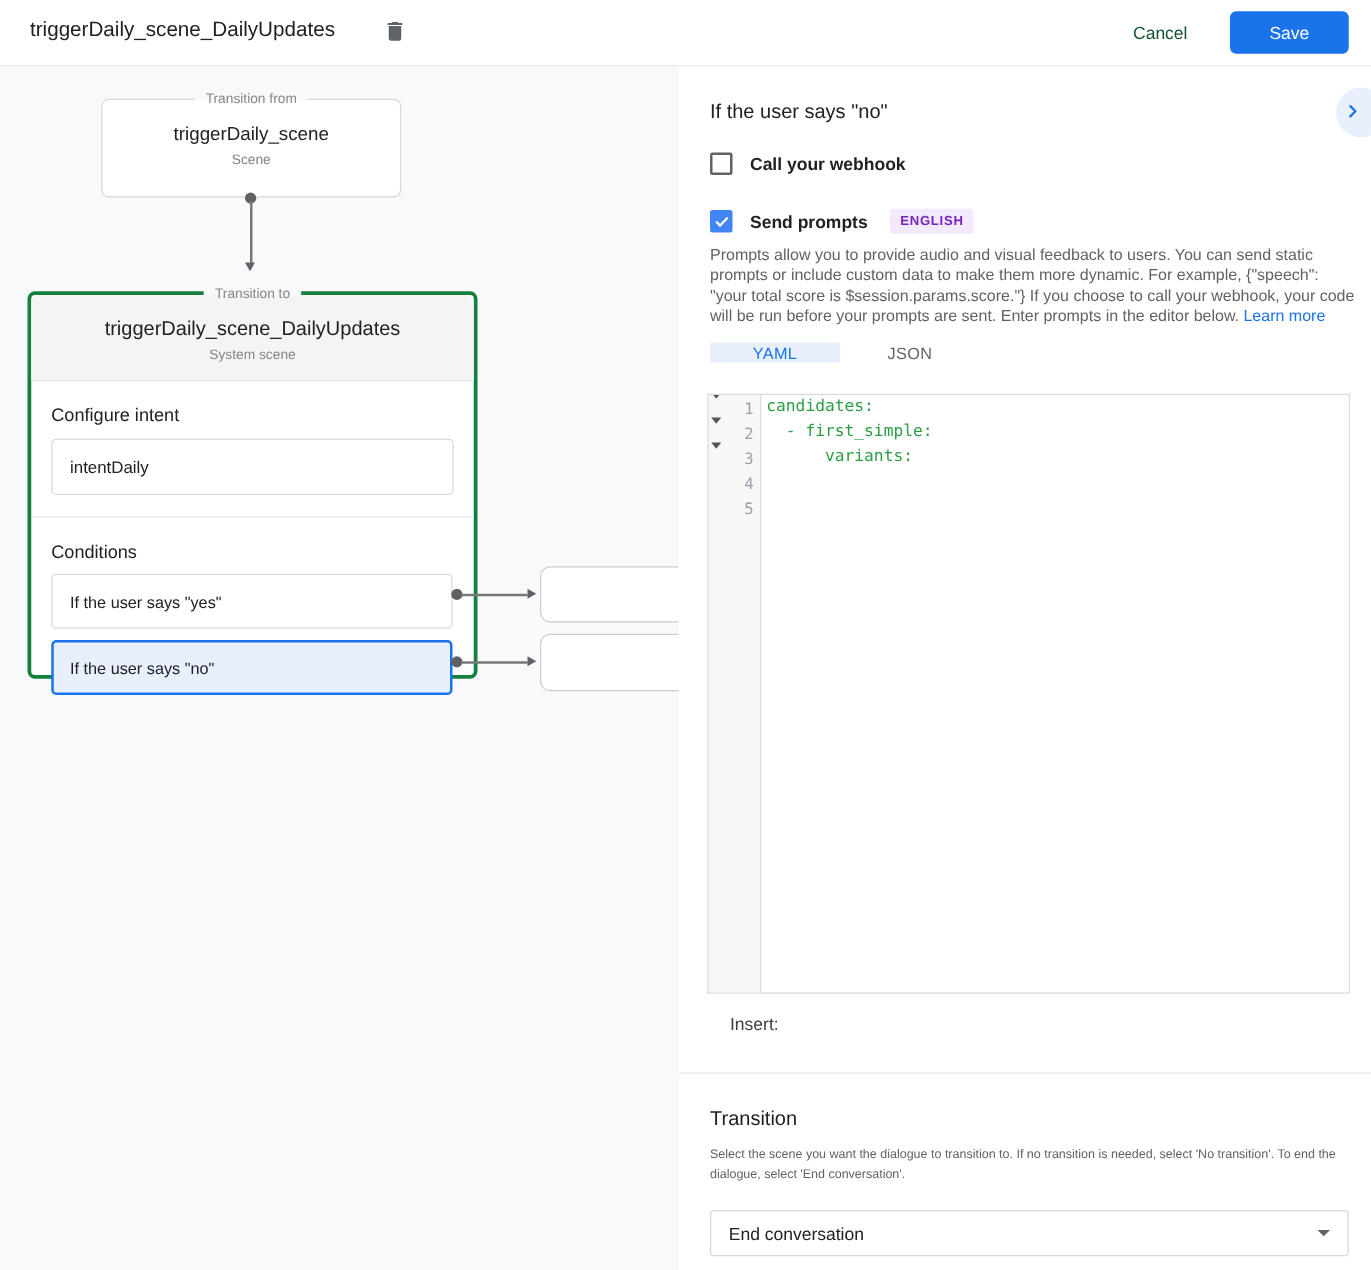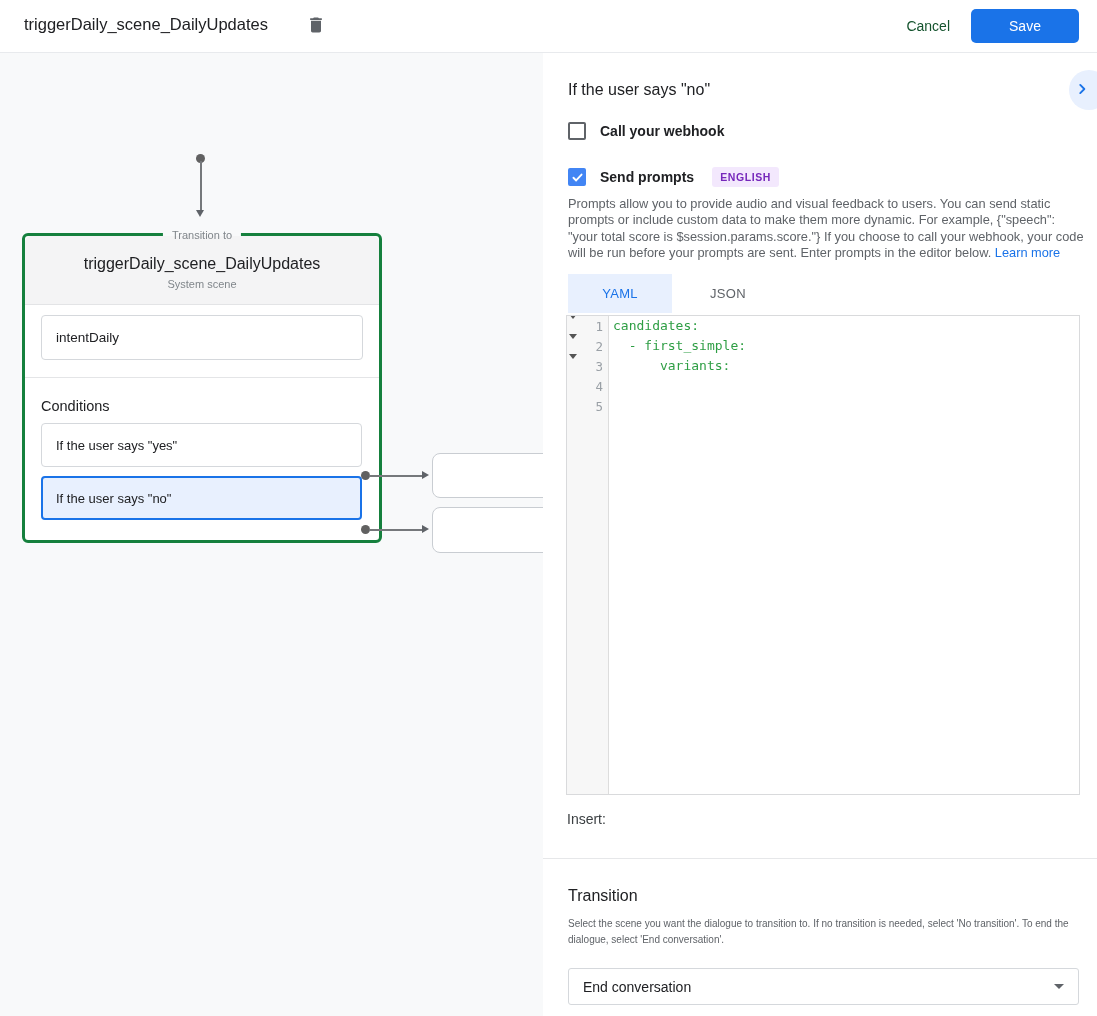--- a/index.html
+++ b/index.html
@@ -12,21 +12,21 @@
   
   .topbar { position:absolute; top:0; left:0; width:1097px; height:53px;
     background:#fff; border-bottom:1px solid #e8eaed; z-index:30; }
   .topbar-title { position:absolute; left:24px; top:15px; font-size:16.5px;
     font-weight:500; color:#202124; }
   .trash-btn { position:absolute; left:303px; top:14px; width:26px; height:26px;
     display:flex; align-items:center; justify-content:center; cursor:pointer; }
   .cancel-btn { position:absolute; right:135px; top:12px; padding:6px 12px;
     color:#14532d; font-size:14px; font-weight:500; cursor:pointer; background:none; border:none;
     font-family:"Liberation Sans", sans-serif; }
-  .save-btn { position:absolute; right:18px; top:9px; width:108px; height:34px;
+  .save-btn { position:absolute; right:18px; top:9px; width:95px; height:34px;
     background:#1a73e8; color:#fff; font-size:14px; font-weight:500; border:none;
     border-radius:5px; cursor:pointer; font-family:"Liberation Sans", sans-serif; }
 
   
   .canvas { position:absolute; top:53px; left:0; width:543px; height:963px;
     background:#f8f9fa; overflow:hidden; }
 
   .flow-legend { position:absolute; top:-8px; left:50%; transform:translateX(-50%);
     font-size:11px; color:#80868b; padding:1px 9px; white-space:nowrap; }
 
@@ -82,42 +82,42 @@
     display:flex; align-items:center; justify-content:center; }
   .check-label { font-size:14px; font-weight:700; color:#202124; }
   .lang-badge { font-size:10.5px; font-weight:700; letter-spacing:0.6px;
     color:#7627bb; background:#f3e8fd; border-radius:3px; padding:4px 8px; margin-left:4px; }
 
   .desc-text { position:absolute; left:25px; top:143px; width:517px; font-size:12.8px;
     line-height:16.4px; color:#5f6368; }
   .learn-more { color:#1a73e8; cursor:pointer; text-decoration:none; }
 
   .tabs { position:absolute; left:25px; top:221px; display:flex; }
-  .tab { height:39px; display:flex; align-items:center; justify-content:center;
+  .tab { height:16px; display:flex; align-items:center; justify-content:center;
     font-size:13px; font-weight:500; letter-spacing:0.3px; color:#5f6368; cursor:pointer; }
   .tab.yaml { width:104px; }
   .tab.json { width:112px; }
   .tab.active { background:#e8f0fe; color:#1a73e8; }
 
   .editor { position:absolute; left:23px; top:262px; width:514px; height:480px;
     border:1px solid #d9dadc; background:#fff; display:flex; overflow:hidden;
     font-family:"DejaVu Sans Mono", monospace; font-size:13px; }
   .gutter { width:42px; background:#f7f7f7; border-right:1px solid #ddd; flex:0 0 auto; }
   .gut-cell { height:20px; display:flex; align-items:center; }
   .fold { width:12px; padding-left:2px; cursor:pointer; }
   .fold-tri { width:0; height:0; border-left:4px solid transparent;
     border-right:4px solid transparent; border-top:5px solid #555; }
   .ln { flex:1; text-align:right; padding-right:5px; color:#9aa0a6; font-size:12.5px; }
   .code-area { flex:1; overflow:hidden; cursor:text; }
   .code-line { height:20px; line-height:20px; white-space:pre; padding-left:4px; }
   .code-line.hl { background:#e8f2fc; }
   .seg.key { color:#2e9e44; }
   .seg.str { color:#aa1111; }
 
-  .insert-row { position:absolute; left:24px; top:758px; display:flex; align-items:center; gap:10px; }
+  .insert-row { position:absolute; left:41px; top:758px; display:flex; align-items:center; gap:10px; }
   .insert-label { font-size:14px; color:#3c4043; margin-right:2px; }
   .chip { border:1px solid #767676; border-radius:14px; background:#fff; height:26px;
     padding:0 15px; font-size:13px; color:#202124; cursor:pointer;
     font-family:"Liberation Sans", sans-serif; }
 
   .panel-divider { position:absolute; left:0; top:805px; width:554px; border-top:1px solid #e6e7e9; }
 
   .transition-title { position:absolute; left:25px; top:834px; font-size:16px; color:#202124; }
   .transition-desc { position:absolute; left:25px; top:863px; width:515px;
     font-size:10px; line-height:16.4px; color:#5f6368; }
@@ -139,31 +139,37 @@
         <path d="M6 19c0 1.1.9 2 2 2h8c1.1 0 2-.9 2-2V7H6v12zM19 4h-3.5l-1-1h-5l-1 1H5v2h14V4z"></path>
       </svg>
     </span>
   </div>
   <button class="cancel-btn">Cancel</button>
   <button class="save-btn">Save</button>
 </div>
 
 <div class="canvas">
 
+  <div class="from-box">
+    <div class="flow-legend">Transition from</div>
+    <div class="node-name">triggerDaily_scene</div>
+    <div class="node-type">Scene</div>
+  </div>
 
   <div class="v-dot"></div>
   <div class="v-line"></div>
   <div class="v-arrow"></div>
 
   <div class="to-box">
     <div class="flow-legend">Transition to</div>
     <div class="to-header">
       <div class="node-name">triggerDaily_scene_DailyUpdates</div>
       <div class="node-type">System scene</div>
     </div>
+    <div class="section-label">Configure intent</div>
     <div class="intent-card">intentDaily</div>
     <div class="to-divider"></div>
     <div class="section-label">Conditions</div>
     <div class="cond-card">If the user says "yes"</div>
     <div class="cond-card selected">If the user says "no"</div>
   </div>
 
   <div class="h-dot" style="left:361px; top:418px;"></div>
   <div class="h-line" style="left:369px; top:422px; width:53px;"></div>
   <div class="h-arrow" style="left:422px; top:418px;"></div>

